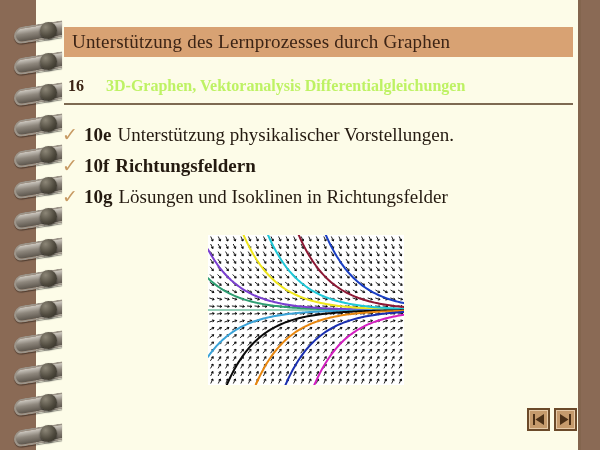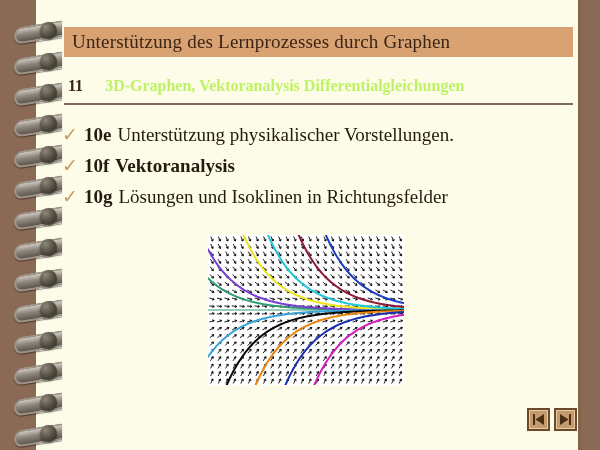--- a/index.html
+++ b/index.html
@@ -137,35 +137,35 @@
       <div class="ring-bead" style="top: 394px;"></div>
       <div class="ring-wire" style="top: 427px;"></div>
       <div class="ring-bead" style="top: 425px;"></div>
     </div>
 
   <div id="title-band">
     <span id="title-text">Unterstützung des Lernprozesses durch Graphen</span>
   </div>
 
   <div id="subtitle-row">
-    <span id="subtitle-num">11</span>
+    <span id="subtitle-num">16</span>
     <span id="subtitle-text">3D-Graphen, Vektoranalysis Differentialgleichungen</span>
   </div>
   <div id="rule"></div>
 
   <div id="bullets">
     <div class="bullet">
       <span class="check">✓</span>
       <span class="btag">10e</span>
       <span class="btxt">Unterstützung physikalischer Vorstellungen.</span>
     </div>
     <div class="bullet">
       <span class="check">✓</span>
       <span class="btag">10f</span>
-      <span class="btxt bold">Vektoranalysis</span>
+      <span class="btxt bold">Richtungsfeldern</span>
     </div>
     <div class="bullet">
       <span class="check">✓</span>
       <span class="btag">10g</span>
       <span class="btxt">Lösungen und Isoklinen in Richtungsfelder</span>
     </div>
   </div>
 
   <div id="figure">
     <svg id="fieldsvg" width="196" height="150" viewBox="0 0 196 150">

